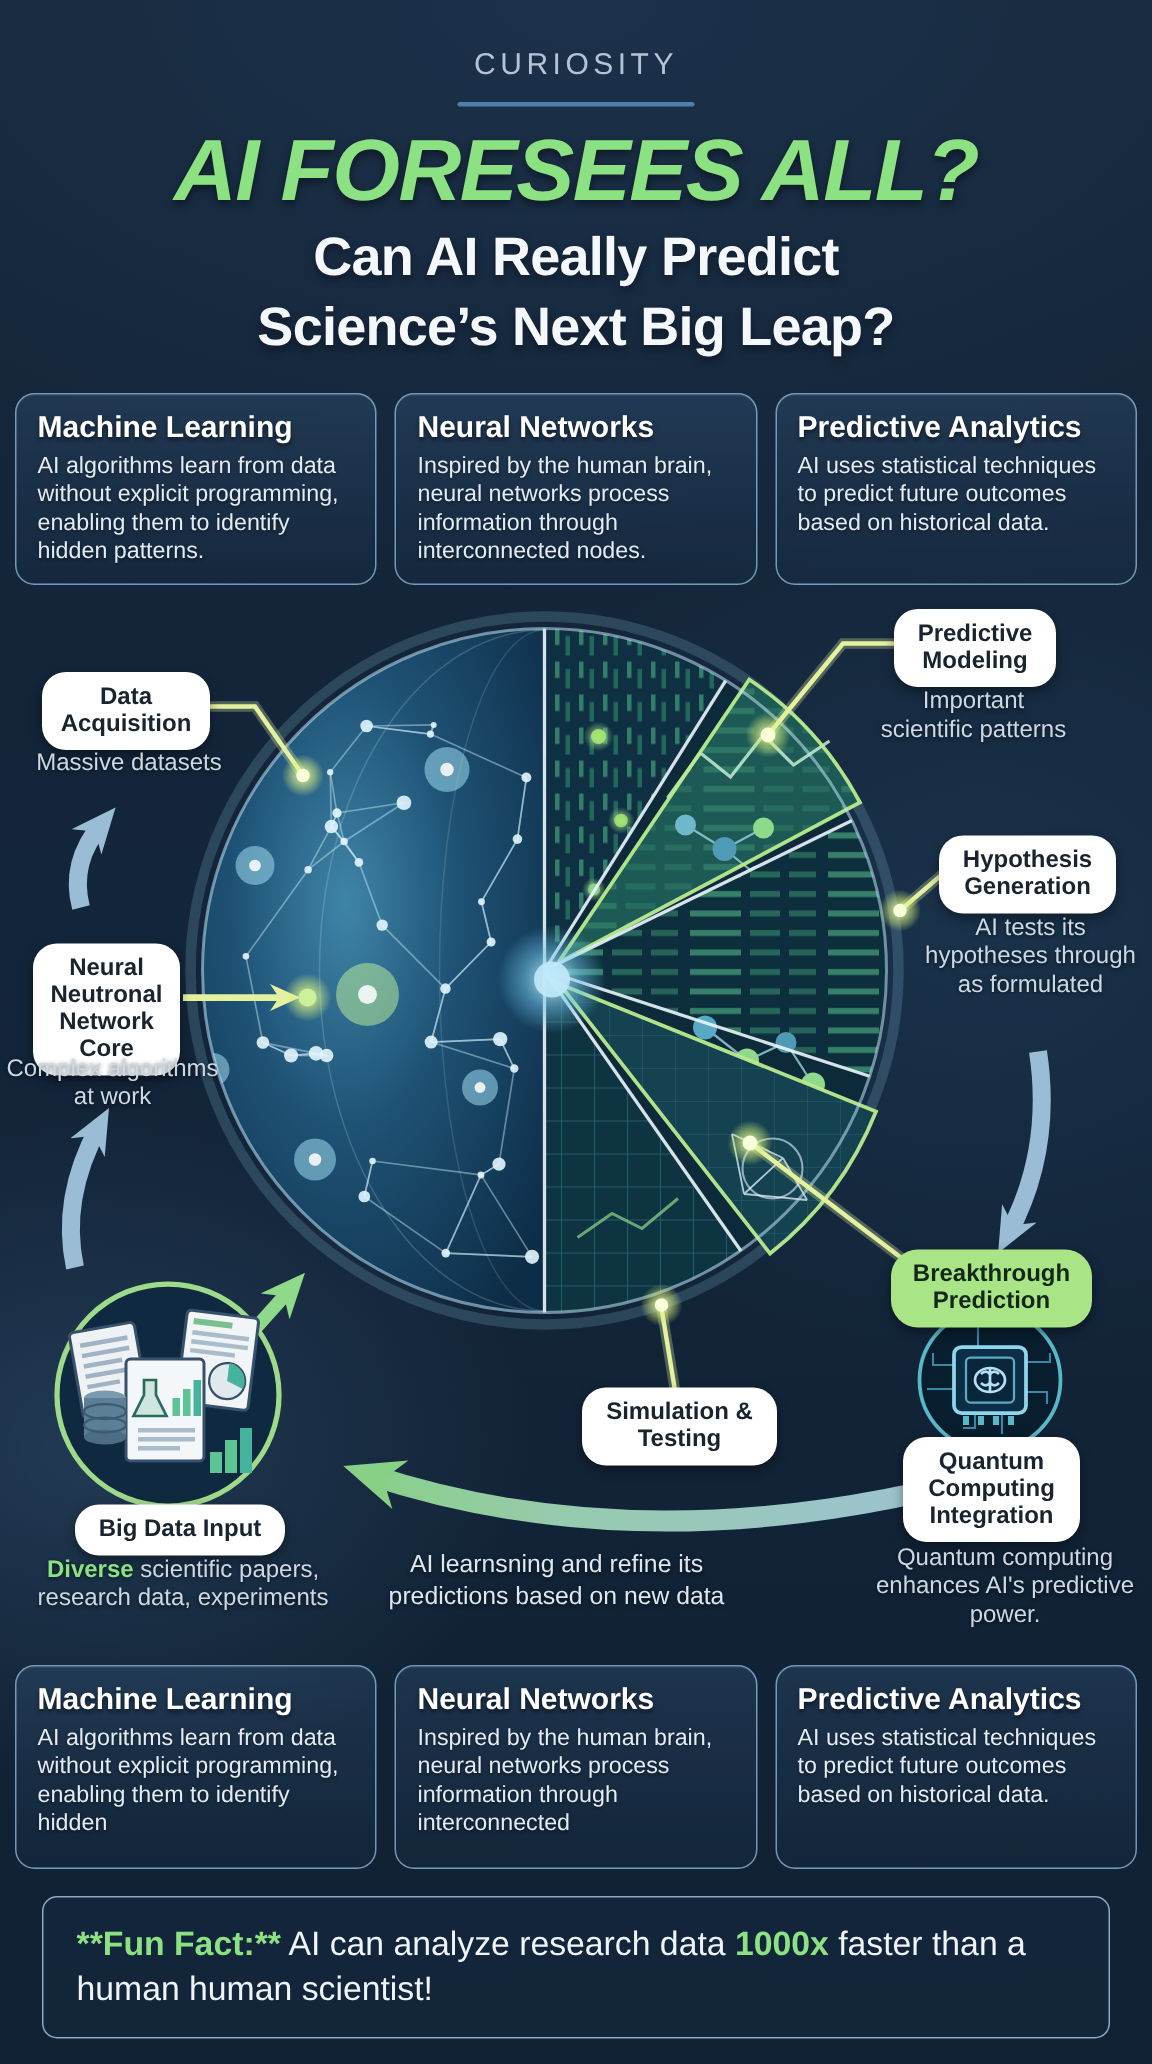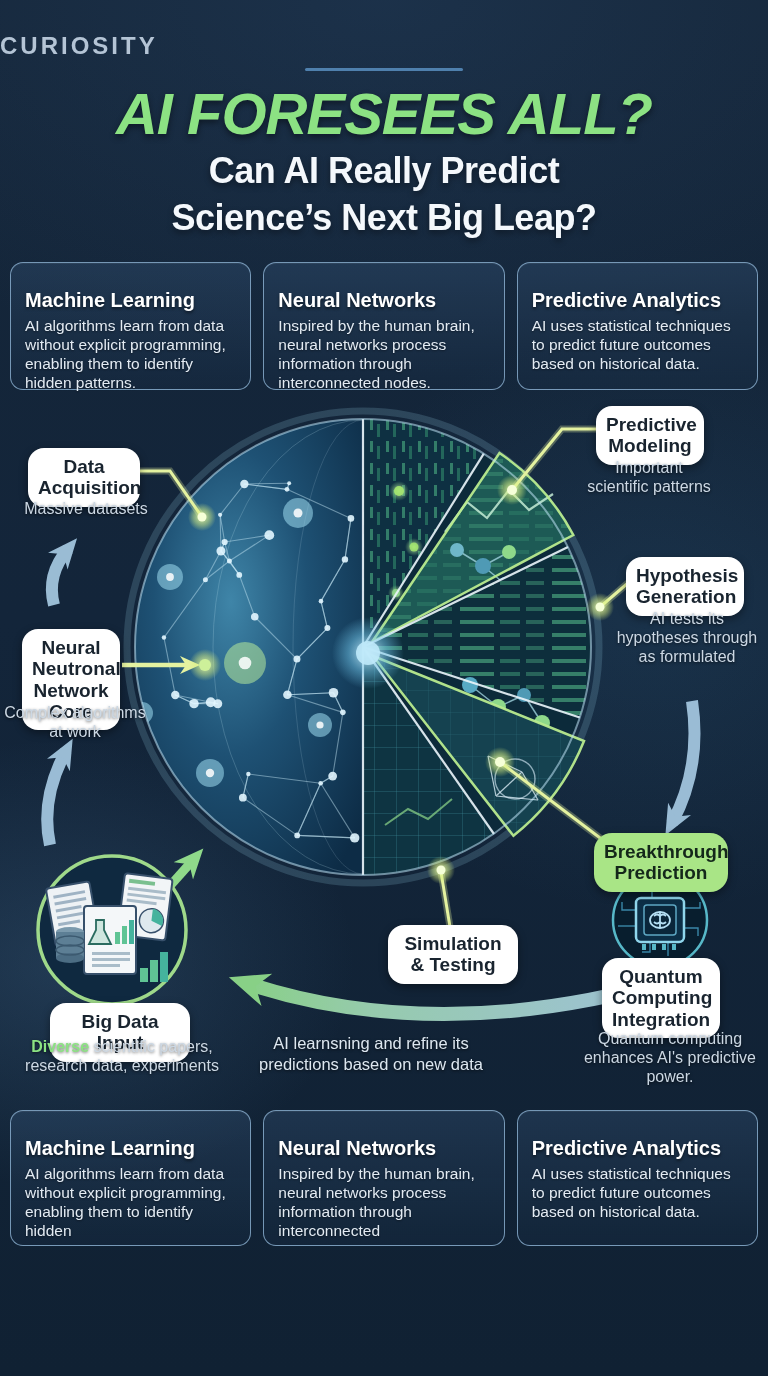--- a/index.html
+++ b/index.html
@@ -11,45 +11,45 @@
   html,body{background:#0d1b2a}
   body{font-family:"Liberation Sans","DejaVu Sans",sans-serif;}
   .page{position:relative;width:768px;height:1376px;margin:0 auto;overflow:hidden;
     background:
       radial-gradient(420px 320px at 8% 70%, rgba(90,140,185,.22), rgba(0,0,0,0) 70%),
       radial-gradient(500px 420px at 85% 45%, rgba(60,120,160,.16), rgba(0,0,0,0) 70%),
       radial-gradient(900px 500px at 50% 0%, rgba(40,70,105,.35), rgba(0,0,0,0) 75%),
       linear-gradient(180deg,#152639 0%,#13253a 45%,#102133 100%);
     color:#e8eef5;}
   
-  .kicker{position:absolute;top:32px;left:0;width:100%;
-    font-size:24px;font-weight:bold;letter-spacing:3px;color:#b4c4d5;}
+  .kicker{position:absolute;top:32px;left:0;width:100%;text-align:center;
+    font-size:20px;font-weight:normal;letter-spacing:3px;color:#b4c4d5;}
   .kicker-rule{position:absolute;top:68px;left:50%;transform:translateX(-50%);
     width:158px;height:3px;background:var(--kicker-underline);border-radius:2px;}
   .title{position:absolute;top:80px;left:0;width:100%;text-align:center;
     font-size:58px;font-weight:800;letter-spacing:-1px;color:var(--accent-green);
     text-shadow:0 3px 6px rgba(0,0,0,.45);font-style:italic;}
   .subtitle{position:absolute;left:0;width:100%;text-align:center;color:#f4f8fc;
     font-size:36px;font-weight:800;letter-spacing:-.5px;text-shadow:0 3px 6px rgba(0,0,0,.4);}
   .sub1{top:150px}.sub2{top:197px}
   
   .cards{position:absolute;left:10px;right:10px;display:flex;gap:12px;}
   .cards-top{top:262px;height:128px}
   .cards-bottom{top:1110px;height:136px}
   .card{flex:1;border:1.5px solid rgba(143,180,212,.8);border-radius:13px;
-    padding:26px 14px;background:linear-gradient(180deg,rgba(64,100,140,.28),rgba(26,48,74,.25));
+    padding:11px 14px;background:linear-gradient(180deg,rgba(64,100,140,.28),rgba(26,48,74,.25));
     box-shadow:inset 0 1px 0 rgba(255,255,255,.06);}
   .card-title{font-size:20px;font-weight:bold;color:#ffffff;margin-bottom:5px;
     text-shadow:0 2px 3px rgba(0,0,0,.5);}
   .card-body{font-size:15.5px;line-height:1.22;color:#e3ebf3;text-shadow:0 1px 2px rgba(0,0,0,.4);}
   
   .diagram{position:absolute;top:395px;left:0;width:768px;height:710px;}
   .diagram svg{position:absolute;top:0;left:0}
   .pill{position:absolute;background:#ffffff;color:#19242f;font-weight:bold;
-    font-size:19px;line-height:1.12;text-align:center;border-radius:16px;
+    font-size:16px;line-height:1.12;text-align:center;border-radius:16px;
     padding:8px 10px;box-shadow:0 3px 8px rgba(0,0,0,.4);}
   .pill-green{background:var(--pill-green);color:#14281a;border-radius:18px;}
   .cap{position:absolute;text-align:center;color:#ccd8e4;font-size:16px;line-height:1.2;
     text-shadow:0 1px 3px rgba(0,0,0,.6);}
   .cap-green{color:var(--accent-green);font-weight:bold;}
   .center-note{position:absolute;left:236px;top:638px;width:270px;text-align:center;
     color:#dde7f0;font-size:16.5px;line-height:1.25;text-shadow:0 1px 3px rgba(0,0,0,.6);}
   
   .funfact{position:absolute;left:28px;top:1264px;width:712px;min-height:84px;
     border:1.5px solid rgba(159,195,224,.85);border-radius:10px;
@@ -472,14 +472,15 @@
     <div class="card">
       <div class="card-title">Neural Networks</div>
       <div class="card-body">Inspired by the human brain, neural networks process information through interconnected</div>
     </div>
     <div class="card">
       <div class="card-title">Predictive Analytics</div>
       <div class="card-body">AI uses statistical techniques to predict future outcomes based on historical data.</div>
     </div>
   </div>
 
+  <div class="funfact"><span class="ff-green">**Fun Fact:**</span><span> AI can analyze research data </span><span class="ff-green">1000x</span><span> faster than a human human scientist!</span></div>
 
 </div>
 
 </body></html>

